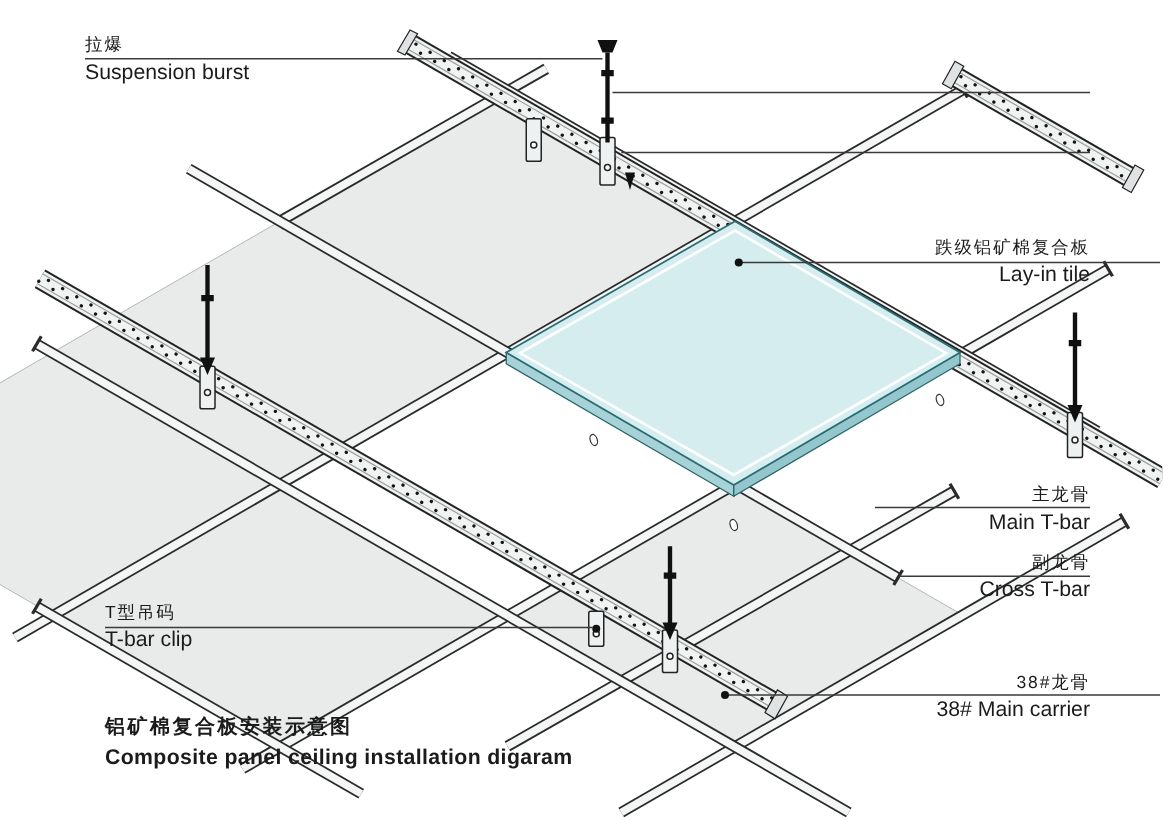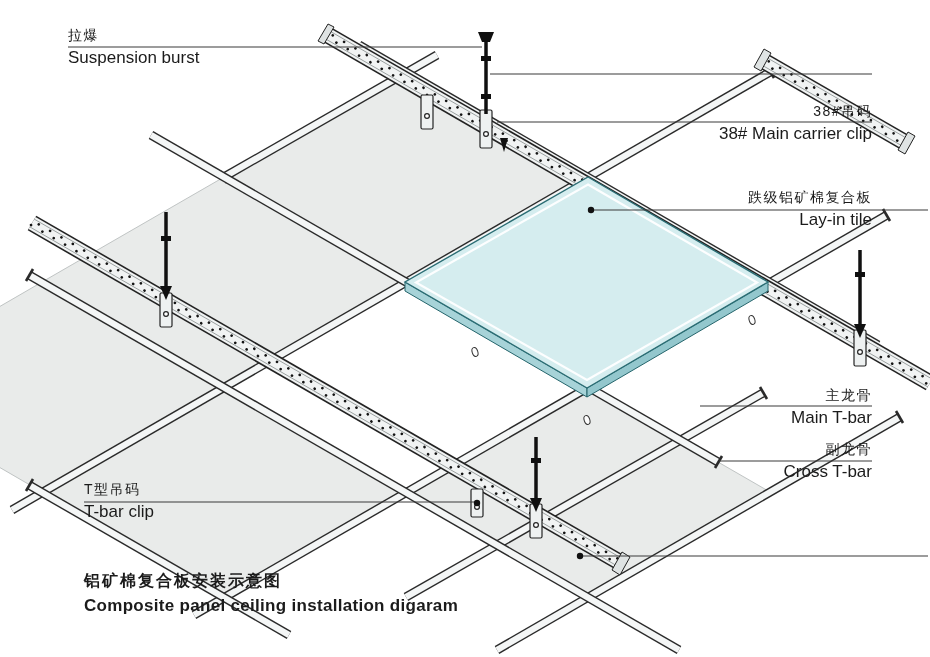--- a/index.html
+++ b/index.html
@@ -199,36 +199,36 @@
         <circle class="ldot" cx="580" cy="556" r="3.2"></circle>
       <line class="leader" x1="84" y1="502" x2="474" y2="502"></line>
         <circle class="ldot" cx="477" cy="503" r="3.2"></circle>
     </g>
   </svg>
 
   <div class="callout" style="left:68px;top:27px">
     <span class="cn">拉爆</span>
     <span class="en">Suspension burst</span>
   </div>
-  <div class="callout r" style="top:103px">
-    <span class="cn">38#吊码</span>
-    <span class="en">38# Main carrier clip</span>
-  </div>
   <div class="callout r" style="top:189px">
     <span class="cn">跌级铝矿棉复合板</span>
     <span class="en">Lay-in tile</span>
   </div>
   <div class="callout r" style="top:387px">
     <span class="cn">主龙骨</span>
     <span class="en">Main T-bar</span>
   </div>
   <div class="callout r" style="top:441px">
     <span class="cn">副龙骨</span>
     <span class="en">Cross T-bar</span>
   </div>
+  <div class="callout r" style="top:537px">
+    <span class="cn">38#龙骨</span>
+    <span class="en">38# Main carrier</span>
+  </div>
   <div class="callout" style="left:84px;top:481px">
     <span class="cn">T型吊码</span>
     <span class="en">T-bar clip</span>
   </div>
 
   <div id="title-block">
     <span class="cn">铝矿棉复合板安装示意图</span>
     <span class="en">Composite panel ceiling installation digaram</span>
   </div>
 

